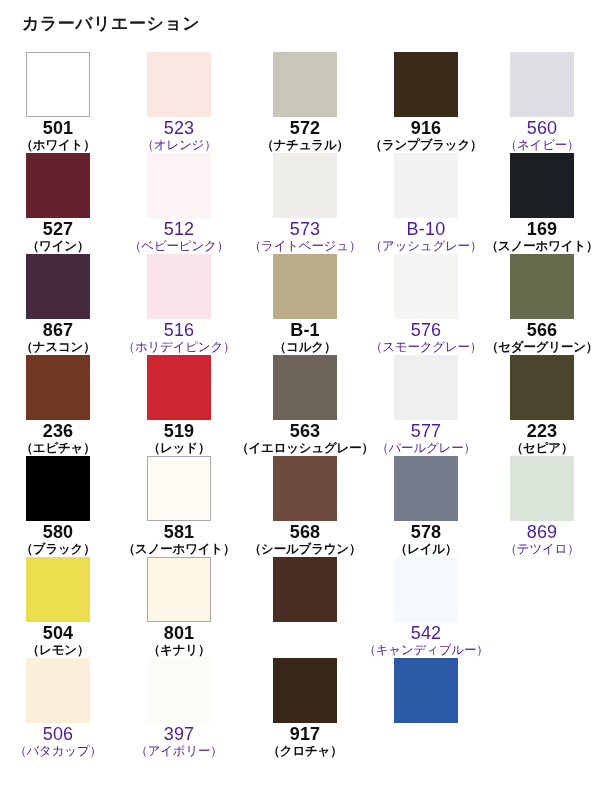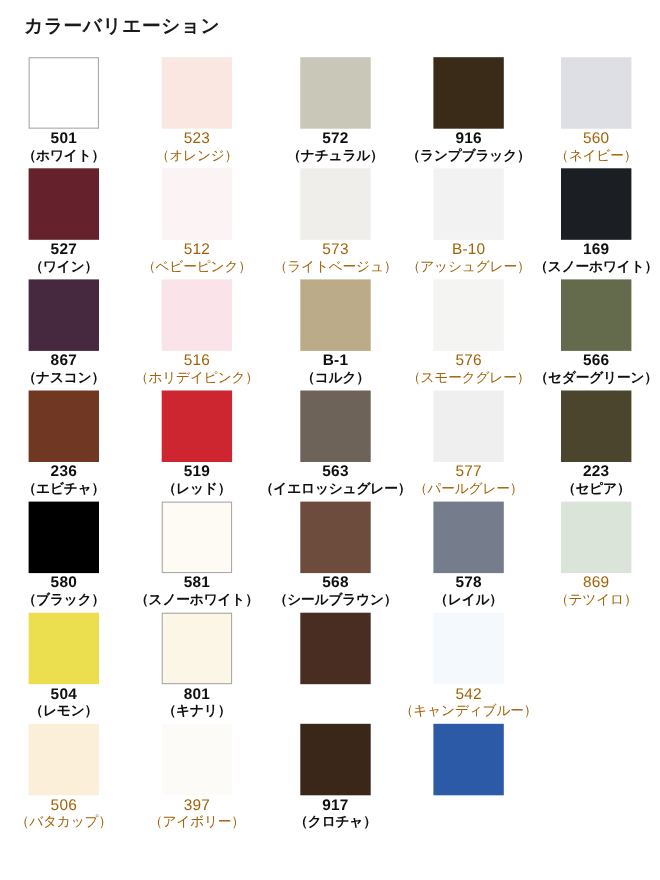--- a/index.html
+++ b/index.html
@@ -69,29 +69,29 @@
   .swatch-label {
     text-align: center;
     line-height: 1.12;
     margin-top: 1px;
     white-space: nowrap;
     font-size: 12.5px;
     font-weight: bold;
     color: #0f0f0f;
   }
   .swatch-label.faded {
-    color: #a16207;
+    color: #4c1d95;
     font-weight: normal;
   }
   .swatch-label.hidden {
     visibility: hidden;
   }
   .code-line {
     display: block;
-    font-size: 14px;
+    font-size: 18px;
     letter-spacing: 0.2px;
   }
   .name-line {
     display: block;
     font-size: 12.5px;
     letter-spacing: -0.2px;
   }
 </style>
 </head>
 <body>

